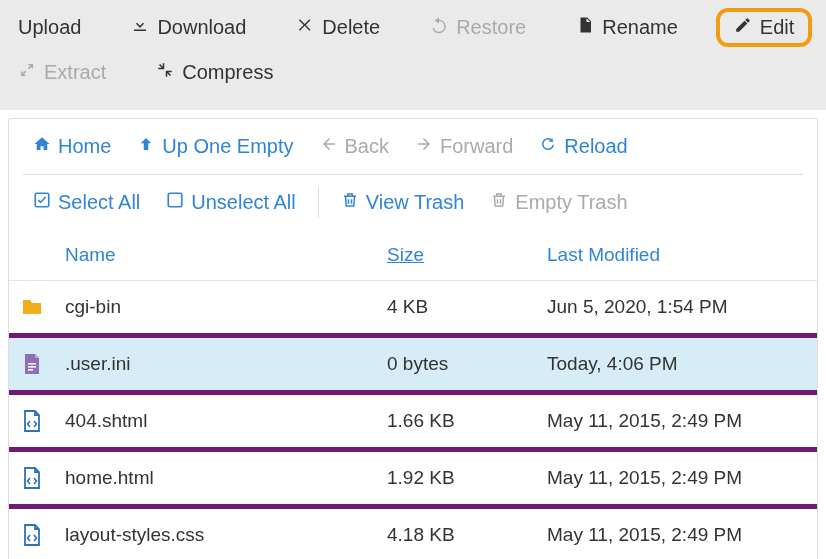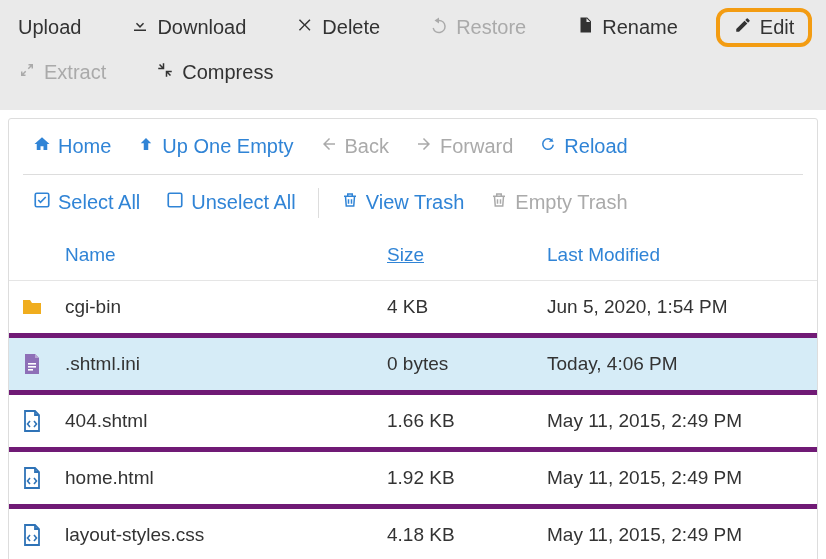--- a/index.html
+++ b/index.html
@@ -266,21 +266,21 @@
           <td>Jun 5, 2020, 1:54 PM</td>
         </tr>
         <tr class="selected">
           <td class="col-icon"><svg class="fileicon" viewBox="0 0 24 24">
               <path d="M5 2h10l4 4v16H5z" fill="#8e6fb7"></path>
               <path d="M15 2v4h4" fill="#b9a6d4"></path>
               <rect x="8" y="11" width="8" height="1.6" fill="#fff"></rect>
               <rect x="8" y="14" width="8" height="1.6" fill="#fff"></rect>
               <rect x="8" y="17" width="5" height="1.6" fill="#fff"></rect>
             </svg></td>
-          <td>.shtml.ini</td>
+          <td>.user.ini</td>
           <td>0 bytes</td>
           <td>Today, 4:06 PM</td>
         </tr>
         <tr>
           <td class="col-icon"><svg class="fileicon" viewBox="0 0 24 24" fill="none" stroke="#2f73b7" stroke-width="1.8">
               <path d="M5 2h10l4 4v16H5z"></path>
               <path d="M15 2v4h4"></path>
               <path d="M10 12l-2.5 3L10 18M14 12l2.5 3L14 18" stroke-width="1.6"></path>
             </svg></td>
           <td>404.shtml</td>

